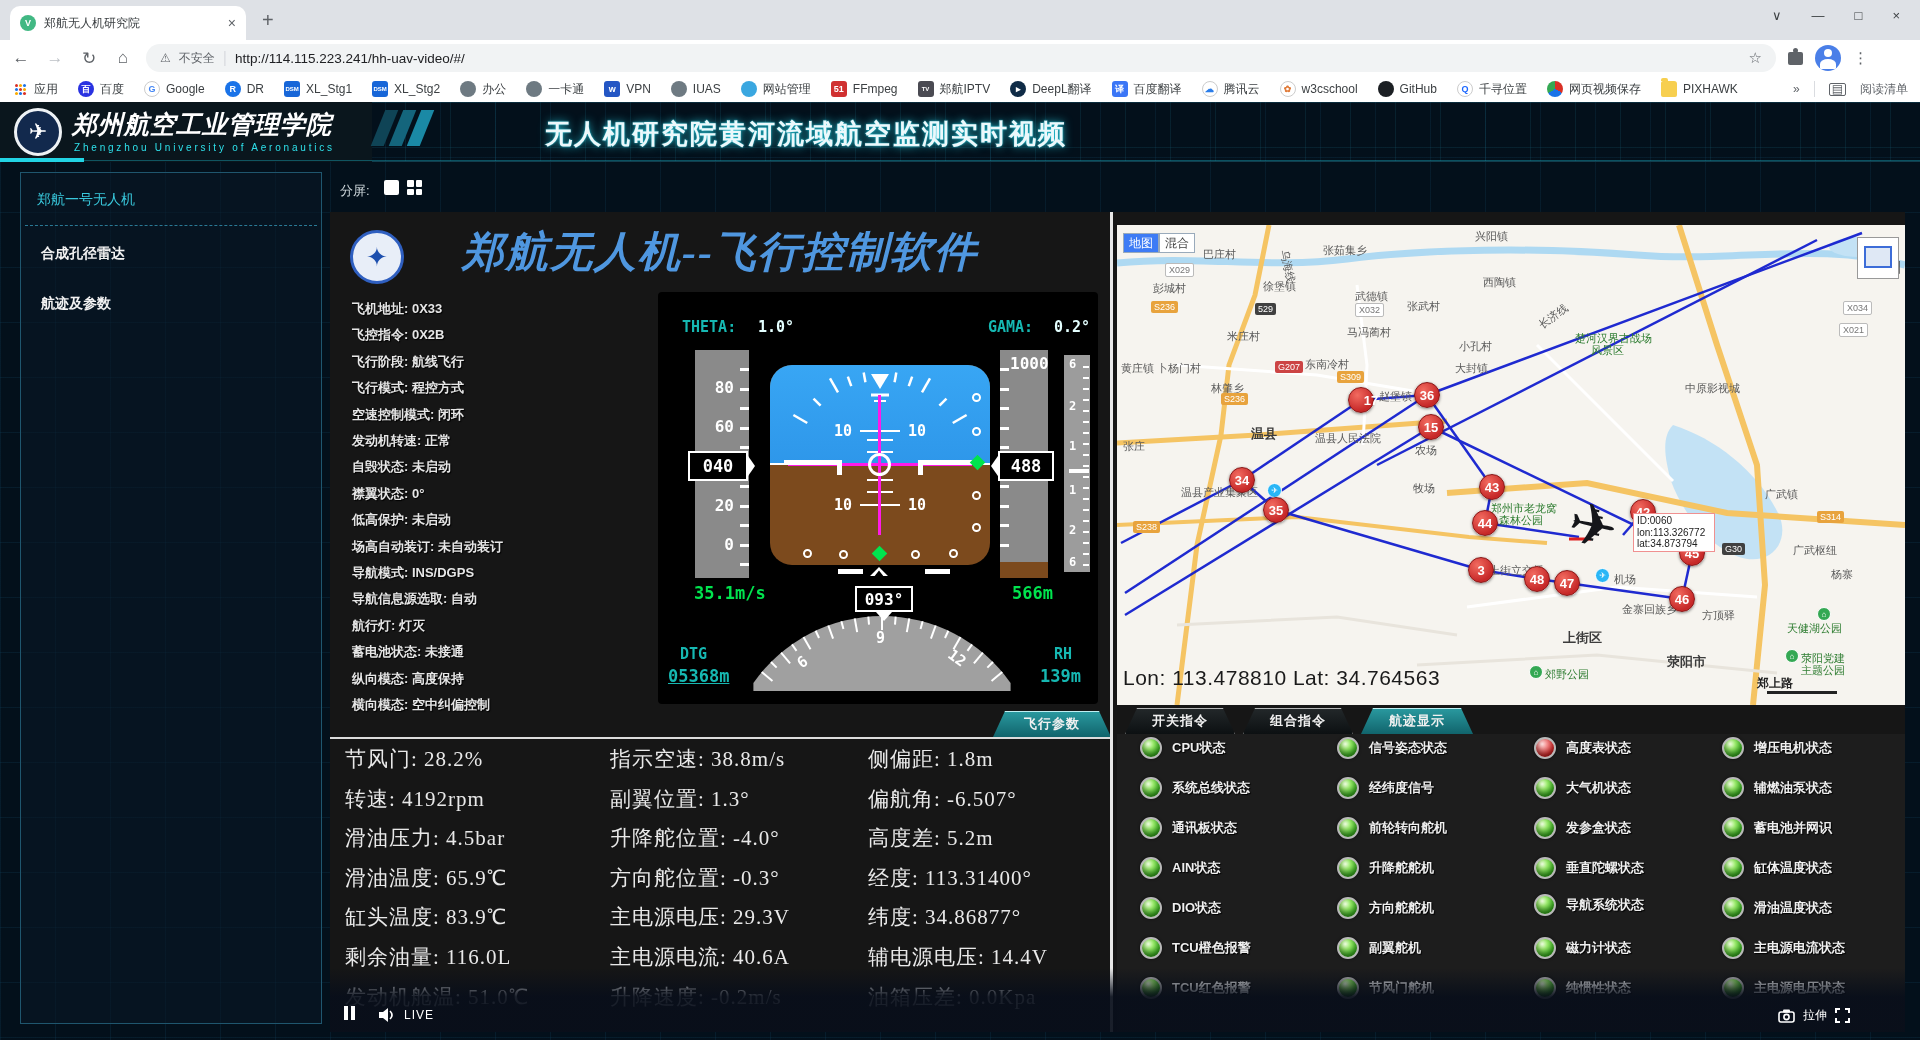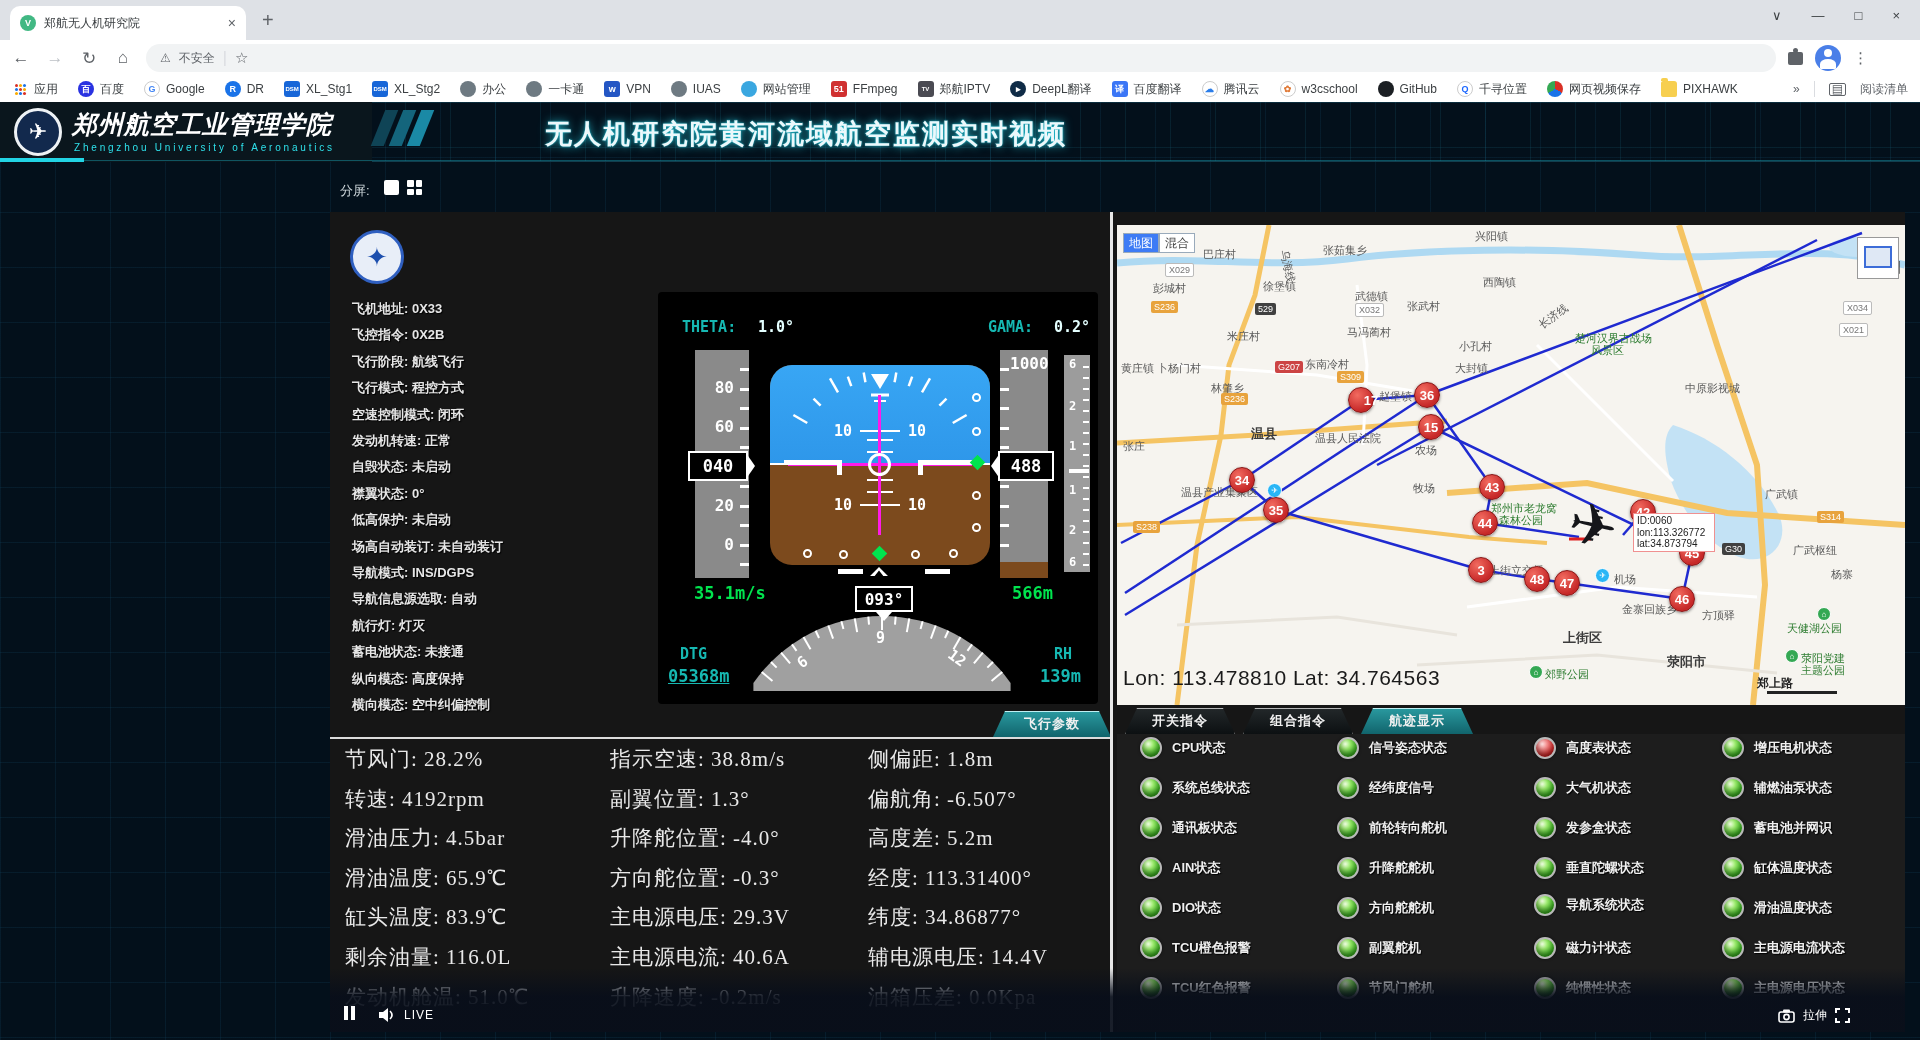--- a/index.html
+++ b/index.html
@@ -191,20 +191,21 @@
 
   <div id="toolbar">
     <span class="navic">←</span>
     <span class="navic dis">→</span>
     <span class="navic">↻</span>
     <span class="navic">⌂</span>
     <div id="addressbar">
       <span class="sec">⚠</span>
       <span class="sec">不安全</span>
       <span class="urlsep">|</span>
+      <span class="url">http://114.115.223.241/hh-uav-video/#/</span>
       <span class="star">☆</span>
     </div>
     <span class="puzzle"></span>
     <span class="avatar"></span>
     <span class="kebab">⋮</span>
   </div>
 
   <div id="bookmarks">
     <div style="display:flex;align-items:center;gap:20px;">
         <div class="bm">
@@ -308,33 +309,40 @@
       <span class="uniname">郑州航空工业管理学院</span>
       <span class="unisub">Zhengzhou University of Aeronautics</span>
       <span class="slash" style="left:378px;background:#0f4456;"></span>
       <span class="slash" style="left:396px;background:#14657c;"></span>
       <span class="slash" style="left:414px;background:#1a89a5;"></span>
       <span class="hline1"></span>
       <span class="hline2"></span>
       <span id="pagetitle">无人机研究院黄河流域航空监测实时视频</span>
     </div>
 
+    <div id="sidebar">
+      <div class="sbitem1">郑航一号无人机</div>
+      <div class="sbdash"></div>
+      <div class="sbitem" style="top:72px;">合成孔径雷达</div>
+      <div class="sbitem" style="top:122px;">航迹及参数</div>
+    </div>
 
     <span class="splitlbl">分屏:</span>
     <span class="sq1"></span>
     <span class="grid4">
         <i></i>
         <i></i>
         <i></i>
         <i></i>
       </span>
 
     <div id="video">
 
       <span class="fcslogo">✦</span>
+      <div id="fcstitle">郑航无人机--飞行控制软件</div>
       <div id="fcsinfo">
           <div><span>飞机地址:  </span><span>0X33</span></div>
           <div><span>飞控指令:  </span><span>0X2B</span></div>
           <div><span>飞行阶段:  </span><span>航线飞行</span></div>
           <div><span>飞行模式:  </span><span>程控方式</span></div>
           <div><span>空速控制模式:  </span><span>闭环</span></div>
           <div><span>发动机转速:  </span><span>正常</span></div>
           <div><span>自毁状态:  </span><span>未启动</span></div>
           <div><span>襟翼状态:  </span><span>0°</span></div>
           <div><span>低高保护:  </span><span>未启动</span></div>

